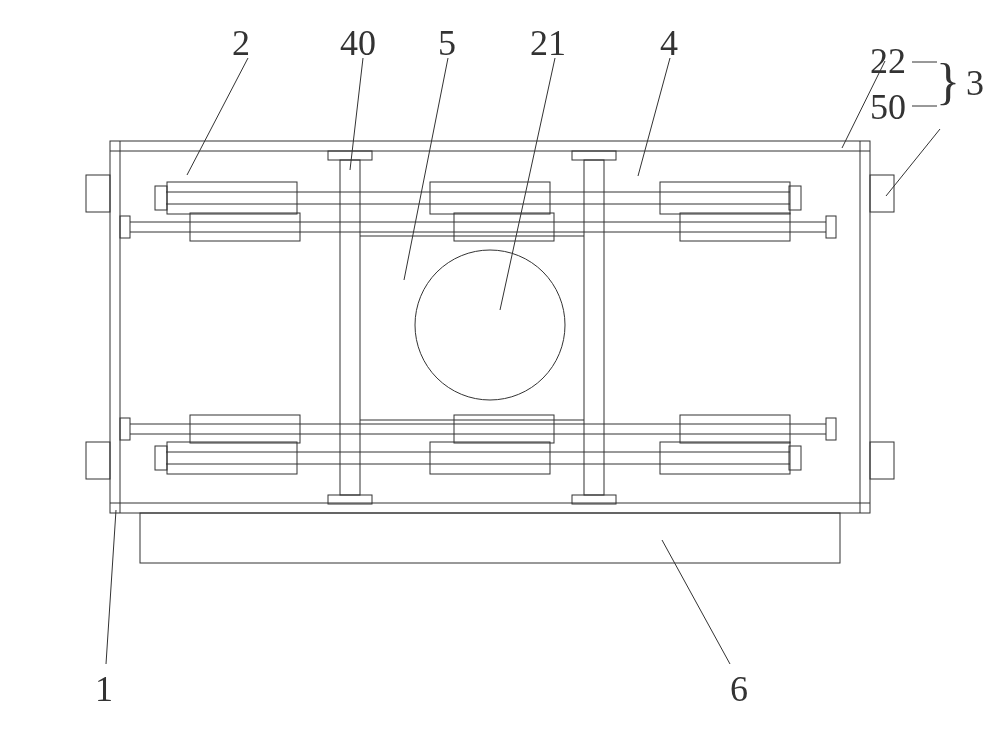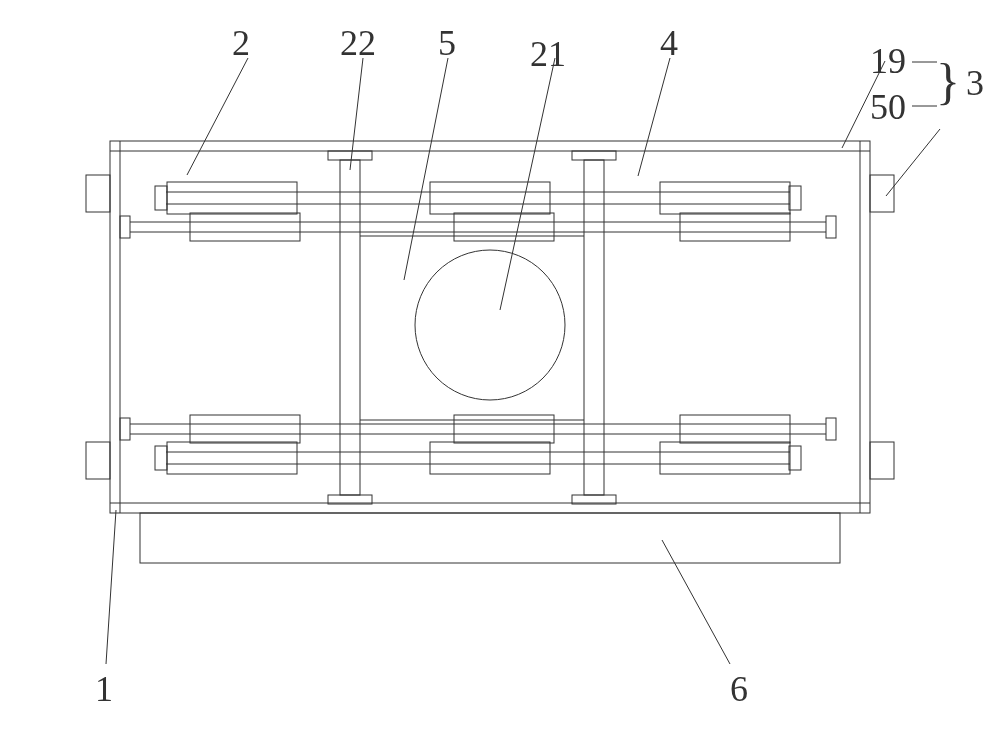--- a/index.html
+++ b/index.html
@@ -109,22 +109,22 @@
 
   <line class="thin" x1="912" y1="62" x2="937" y2="62"></line>
   <line class="thin" x1="912" y1="106" x2="937" y2="106"></line>
 
   <line class="thin" x1="116" y1="510" x2="106" y2="664"></line>
 
   <line class="thin" x1="662" y1="540" x2="730" y2="664"></line>
 </svg>
 
 <div class="label" style="left:232px; top:22px;">2</div>
-<div class="label" style="left:340px; top:22px;">22</div>
+<div class="label" style="left:340px; top:22px;">40</div>
 <div class="label" style="left:438px; top:22px;">5</div>
-<div class="label" style="left:530px; top:22px;margin-top:11px;">21</div>
+<div class="label" style="left:530px; top:22px;">21</div>
 <div class="label" style="left:660px; top:22px;">4</div>
-<div class="label" style="left:870px; top:40px;">19</div>
+<div class="label" style="left:870px; top:40px;">22</div>
 <div class="label" style="left:870px; top:86px;">50</div>
 <div class="bracket" style="left:936px; top:52px;">}</div>
 <div class="label" style="left:966px; top:62px;">3</div>
 <div class="label" style="left:95px; top:668px;">1</div>
 <div class="label" style="left:730px; top:668px;">6</div>
 
 </body></html>

